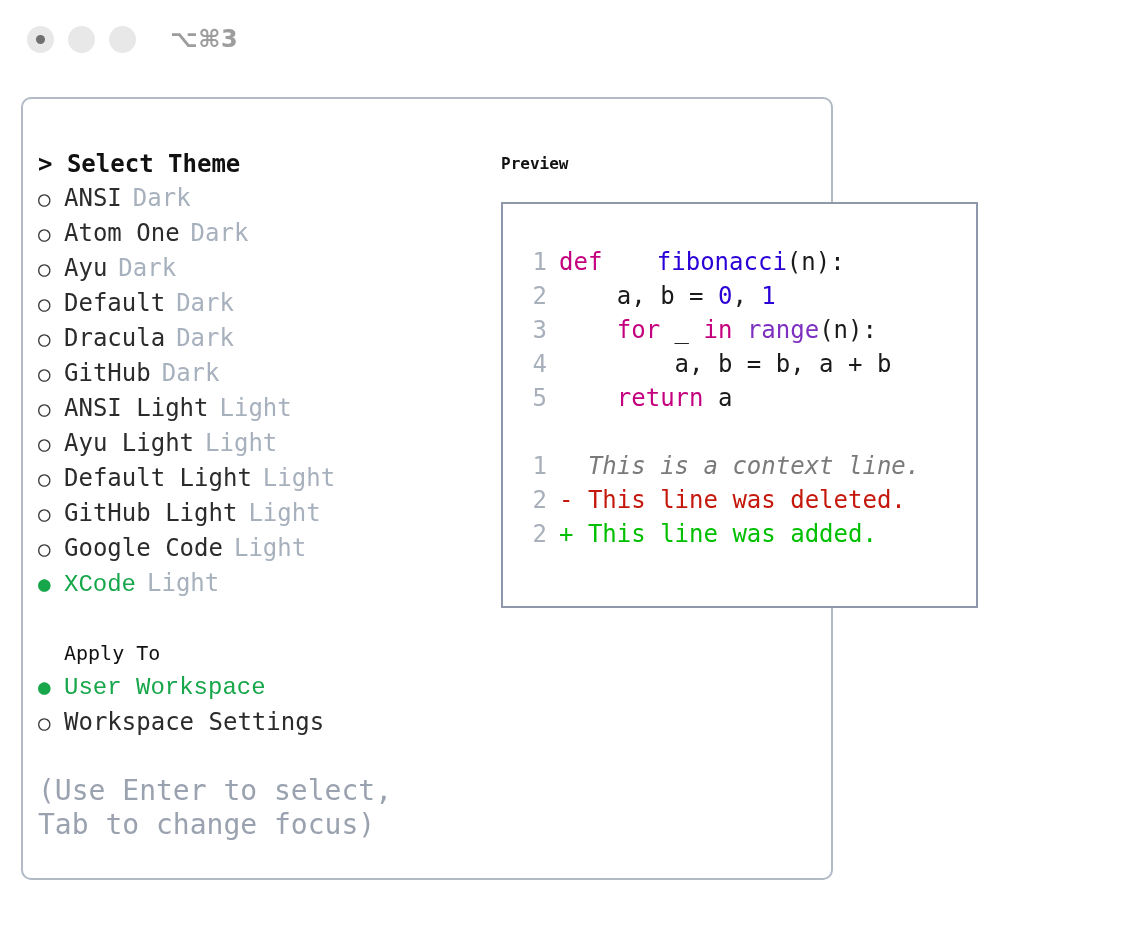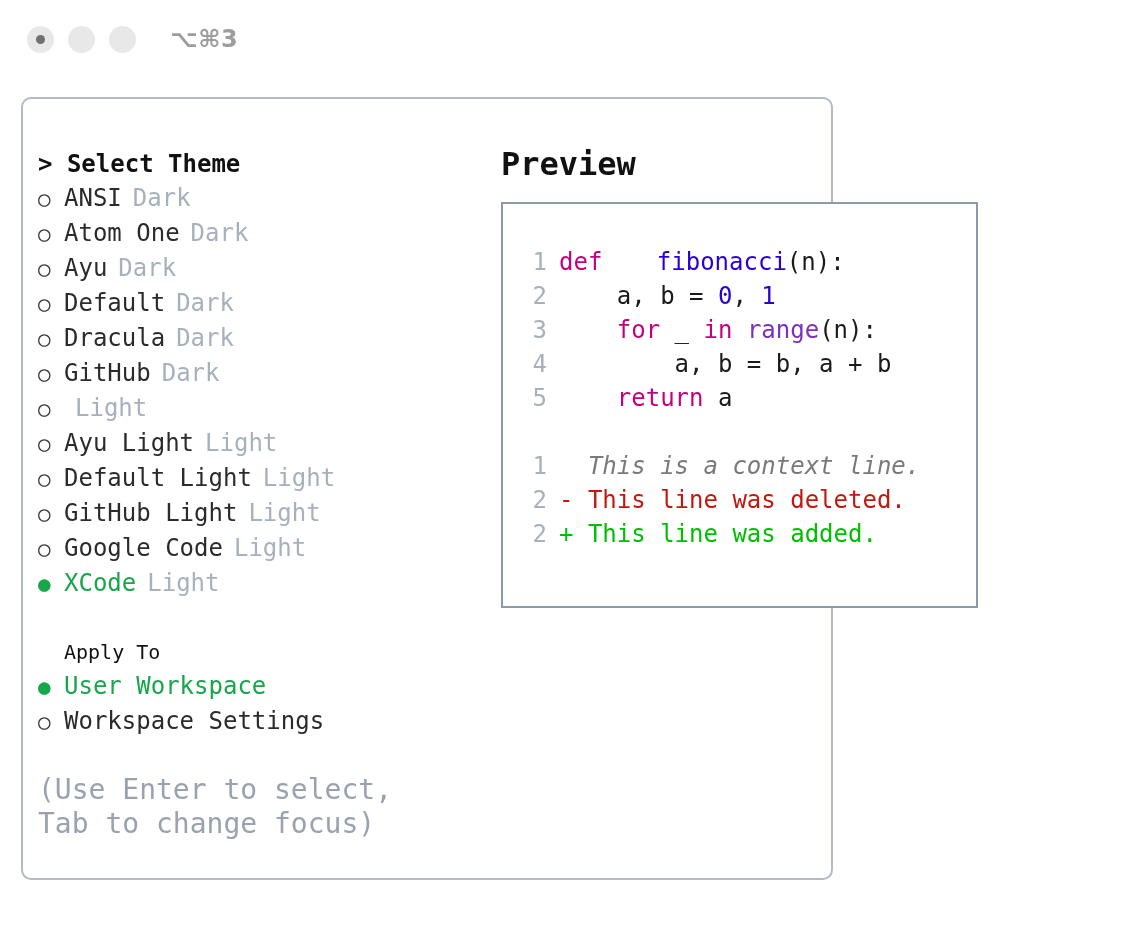--- a/index.html
+++ b/index.html
@@ -114,20 +114,21 @@
   }
   .bullet.sel {
     color: #17a64a;
     font-size: 21px;
   }
   .opt-label {
     color: #2b2b2b;
   }
   .opt-label.sel {
     color: #17a64a;
+    font-family: Liberation Mono, monospace;
   }
   .opt-kind {
     color: #a7b0bd;
     margin-left: 11px;
   }
 
   .apply-header {
     margin-top: 34px;
     padding-left: 26px;
     font-size: 20px;
@@ -146,21 +147,21 @@
   }
 
   
   .right-col {
     position: absolute;
     left: 478px;
     top: 48px;
     width: 500px;
   }
   .preview-title {
-    font-size: 32px;
+    font-size: 16px;
     font-weight: bold;
     color: #111111;
     line-height: 34px;
   }
   .preview-box {
     margin-top: 21px;
     width: 477px;
     height: 406px;
     border: 2px solid #8d99ab;
     box-sizing: border-box;
@@ -221,21 +222,21 @@
 
       <div class="left-col">
         <div class="section-header">&gt; Select Theme</div>
         <div id="theme-list">
             <div class="opt-row"><span class="bullet">○</span><span class="opt-label">ANSI</span><span class="opt-kind">Dark</span></div>
             <div class="opt-row"><span class="bullet">○</span><span class="opt-label">Atom One</span><span class="opt-kind">Dark</span></div>
             <div class="opt-row"><span class="bullet">○</span><span class="opt-label">Ayu</span><span class="opt-kind">Dark</span></div>
             <div class="opt-row"><span class="bullet">○</span><span class="opt-label">Default</span><span class="opt-kind">Dark</span></div>
             <div class="opt-row"><span class="bullet">○</span><span class="opt-label">Dracula</span><span class="opt-kind">Dark</span></div>
             <div class="opt-row"><span class="bullet">○</span><span class="opt-label">GitHub</span><span class="opt-kind">Dark</span></div>
-            <div class="opt-row"><span class="bullet">○</span><span class="opt-kind">Light</span></div>
+            <div class="opt-row"><span class="bullet">○</span><span class="opt-label">ANSI Light</span><span class="opt-kind">Light</span></div>
             <div class="opt-row"><span class="bullet">○</span><span class="opt-label">Ayu Light</span><span class="opt-kind">Light</span></div>
             <div class="opt-row"><span class="bullet">○</span><span class="opt-label">Default Light</span><span class="opt-kind">Light</span></div>
             <div class="opt-row"><span class="bullet">○</span><span class="opt-label">GitHub Light</span><span class="opt-kind">Light</span></div>
             <div class="opt-row"><span class="bullet">○</span><span class="opt-label">Google Code</span><span class="opt-kind">Light</span></div>
             <div class="opt-row"><span class="bullet sel">●</span><span class="opt-label sel">XCode</span><span class="opt-kind">Light</span></div>
           </div>
 
         <div class="apply-header">Apply To</div>
         <div id="apply-list">
             <div class="opt-row"><span class="bullet sel">●</span><span class="opt-label sel">User Workspace</span></div>

